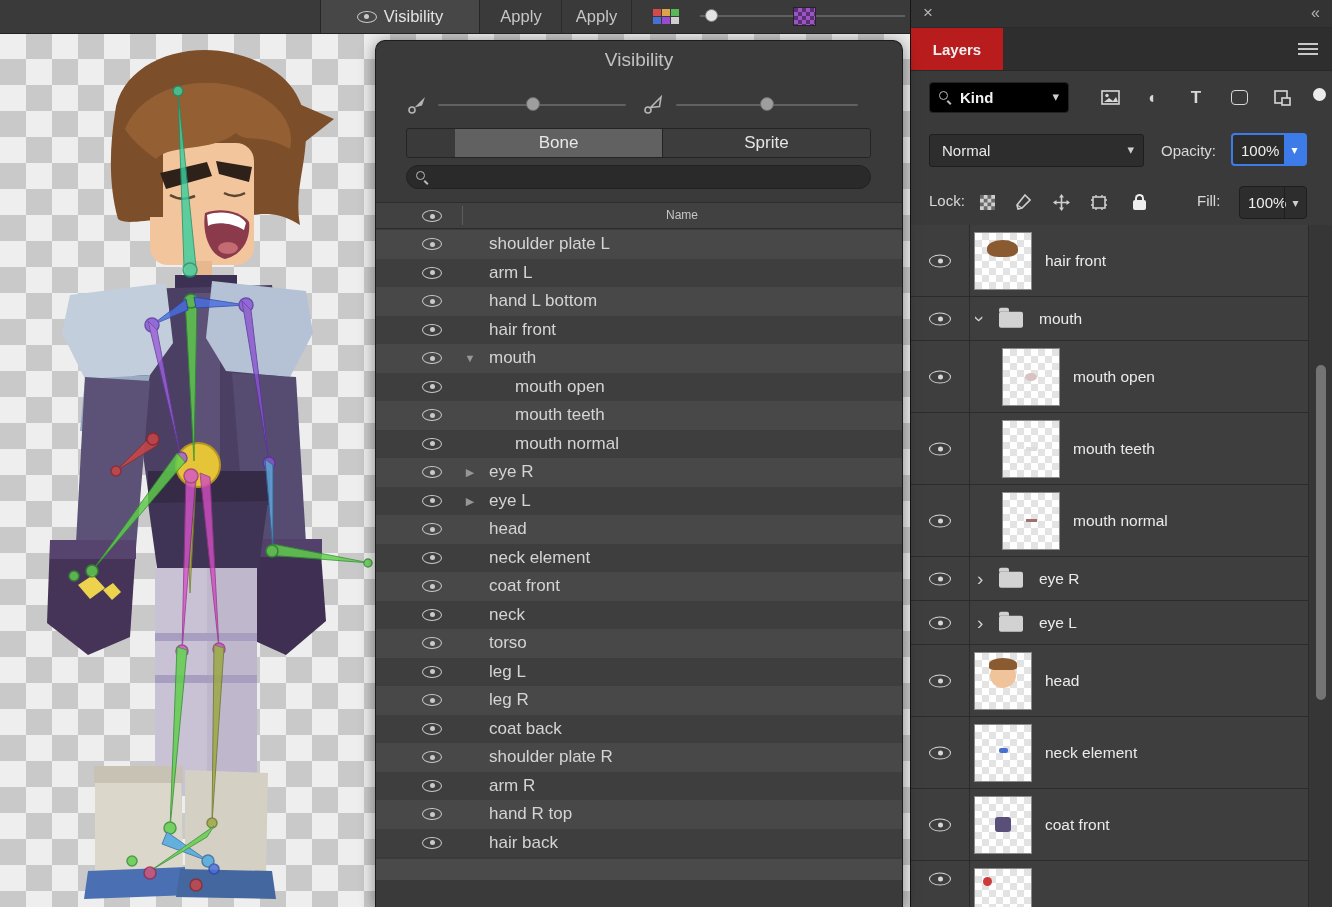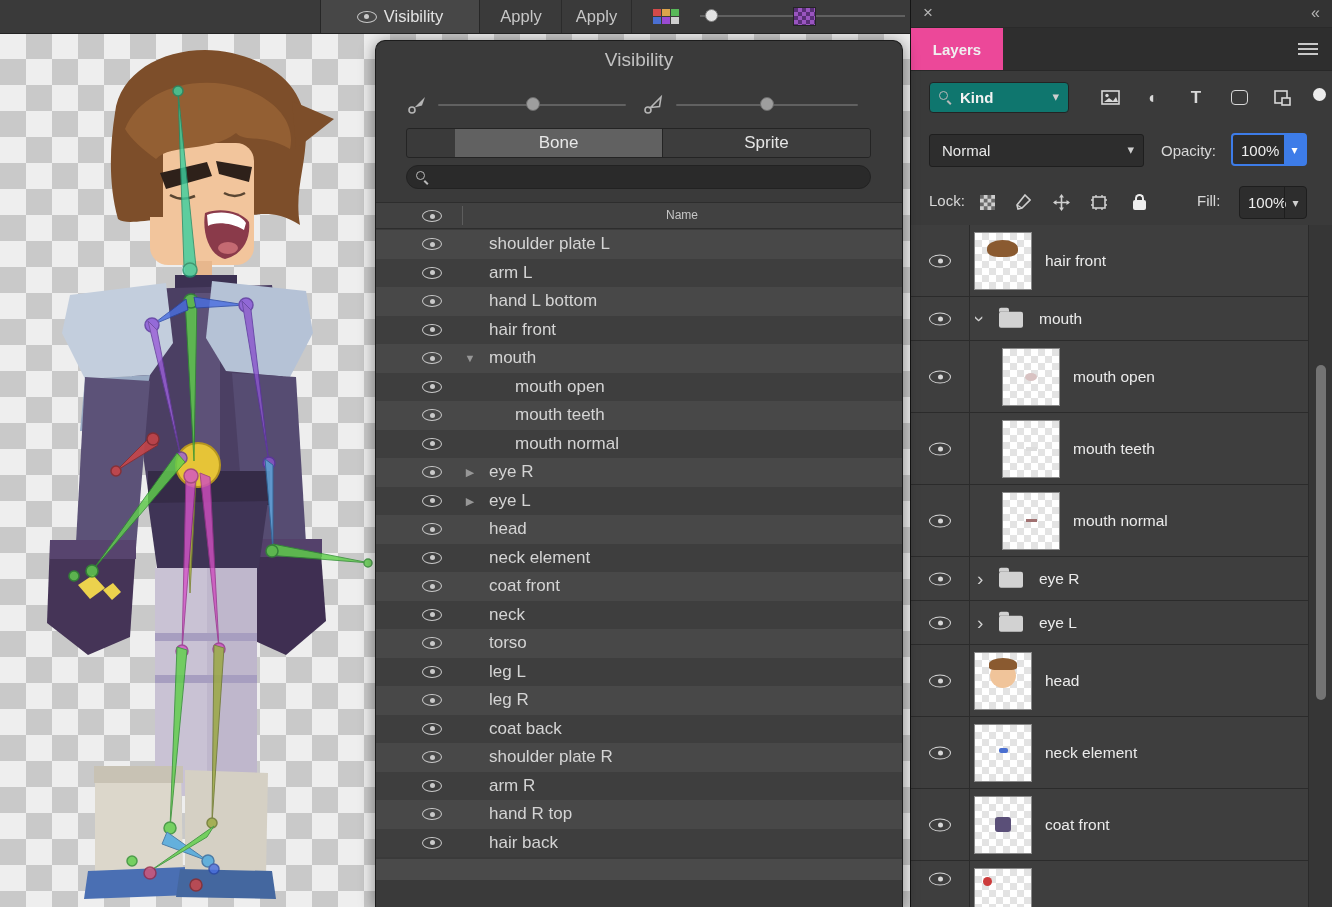--- a/index.html
+++ b/index.html
@@ -80,25 +80,25 @@
   .vfold{position:absolute;left:84px;top:0;width:20px;text-align:center;color:#979797;font-size:11px;}
   .vp-strip{position:absolute;top:818px;left:0;right:0;height:21px;background:#4a4a4a;}
 
   
   .layers{position:absolute;left:910px;top:0;width:422px;height:907px;background:#3a3a3a;
           border-left:1px solid #141414;box-sizing:border-box;}
   .lp-topbar{position:relative;height:27px;background:#333333;border-bottom:1px solid #2a2a2a;}
   .lp-close{position:absolute;left:12px;top:3px;color:#b5b5b5;font-size:17px;line-height:20px;}
   .lp-collapse{position:absolute;right:12px;top:3px;color:#b5b5b5;font-size:16px;line-height:20px;}
   .lp-tabbar{position:relative;height:42px;background:#2e2e2e;border-bottom:1px solid #282828;}
-  .lp-tab{position:absolute;left:0;top:0;bottom:0;width:92px;background:#ec4899;color:#f0f0f0;
+  .lp-tab{position:absolute;left:0;top:0;bottom:0;width:92px;background:#b91c1c;color:#f0f0f0;
           font-size:15px;font-weight:bold;display:flex;align-items:center;justify-content:center;}
   .lp-tabbar .hamburger{position:absolute;right:14px;top:15px;}
   .lp-filter{position:relative;height:54px;}
-  .kind-combo{position:absolute;left:18px;top:11px;width:140px;height:31px;background:#0f766e;
+  .kind-combo{position:absolute;left:18px;top:11px;width:140px;height:31px;background:#000000;
               border:1px solid #232323;border-radius:4px;box-sizing:border-box;color:#f2f2f2;}
   .kind-combo .magnifier{position:absolute;left:9px;top:8px;}
   .kind-label{position:absolute;left:30px;top:6px;font-size:15px;font-weight:bold;}
   .kind-caret{position:absolute;right:9px;top:6px;color:#cfcfcf;font-size:13px;}
   .lp-filter-icon{position:absolute;top:11px;width:32px;height:31px;display:flex;align-items:center;
                   justify-content:center;color:#d8d8d8;font-size:16px;}
   .shape-glyph{display:inline-block;width:15px;height:13px;border:1.7px solid #d8d8d8;border-radius:4px;}
   .filter-circle{position:absolute;left:402px;top:17px;width:13px;height:13px;border-radius:50%;background:#ececec;}
   .lp-blend{position:relative;height:52px;}
   .blend-select{position:absolute;left:18px;top:9px;width:215px;height:33px;background:#2d2d2d;

